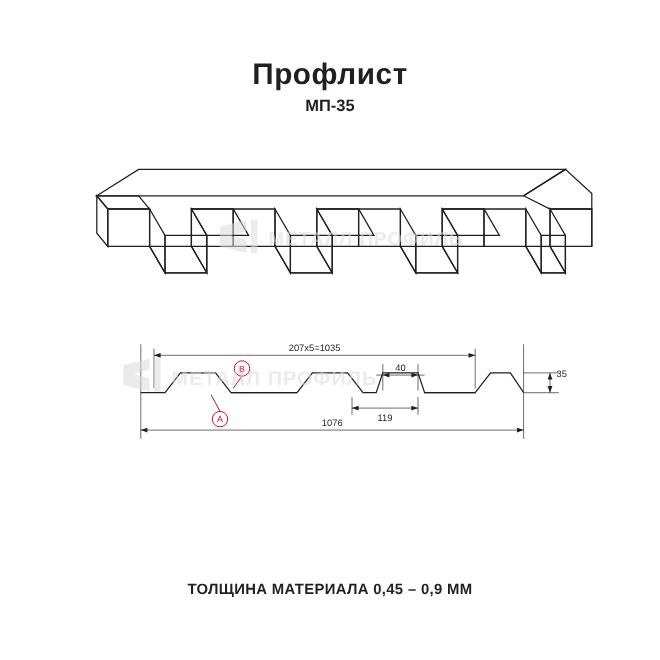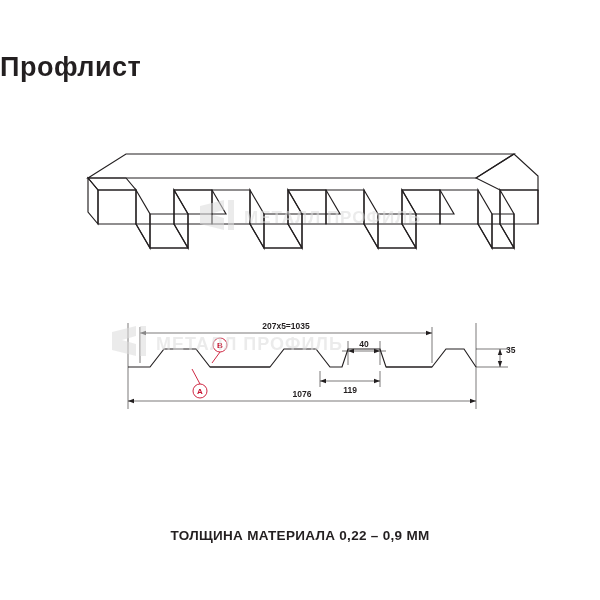--- a/index.html
+++ b/index.html
@@ -19,20 +19,21 @@
     width: 600px;
     height: 600px;
   }
 
   
   .title {
     position: absolute;
     top: 52px;
     left: 0;
     width: 600px;
+    text-align: center;
     font-size: 27px;
     font-weight: bold;
     letter-spacing: 0.5px;
     color: #231f20;
   }
   .subtitle {
     position: absolute;
     top: 88px;
     left: 0;
     width: 600px;
@@ -47,25 +48,24 @@
     position: absolute;
     top: 130px;
     left: 40px;
     width: 520px;
     height: 140px;
   }
 
   
   .sec-wrap {
     position: absolute;
-    top: 305px;
+    top: 295px;
     left: 80px;
     width: 440px;
     height: 110px;
-    font-weight: bold;
   }
 
   
   .wm {
     position: absolute;
     pointer-events: none;
     user-select: none;
     opacity: 0.55;
     text-decoration: underline;
   }
@@ -99,20 +99,21 @@
     font-size: 8px;
     fill: #c8102e;
   }
 </style>
 </head>
 <body>
 
 <div class="page">
 
   <div class="title">Профлист</div>
+  <div class="subtitle">МП-35</div>
 
   <div class="iso-wrap">
     <svg width="520" height="140" viewBox="0 0 520 140" aria-hidden="true">
       <g>
 
         <path class="ln" d="M 48 48 L 86 24 L 474 24 L 436 48 Z"></path>
 
         <path class="ln" d="M 48 48 L 48 82 L 58 94 L 58 60 Z"></path>
         <path class="ln" d="M 48 48 L 58 60 L 96 60 L 86 48 Z" transform="translate(0,0)"></path>
         <path class="ln" d="M 58 60 L 58 94 L 96 94 L 96 60 Z"></path>
@@ -247,15 +248,15 @@
   <div class="wm wm2">
     <svg width="280" height="48" viewBox="0 0 280 48">
       <g fill="#dcdcdc">
         <path d="M4 12 L28 6 L28 16 L14 20 L28 24 L28 36 L4 30 Z"></path>
         <rect x="32" y="6" width="6" height="30"></rect>
       </g>
       <text x="48" y="30" font-family="Liberation Sans, sans-serif" font-size="18" font-weight="bold" fill="#dcdcdc" letter-spacing="1">МЕТАЛЛ ПРОФИЛЬ</text>
     </svg>
   </div>
 
-  <div class="footer">ТОЛЩИНА МАТЕРИАЛА 0,22 – 0,9 ММ</div>
+  <div class="footer">ТОЛЩИНА МАТЕРИАЛА 0,45 – 0,9 ММ</div>
 
 </div>
 
 </body></html>

